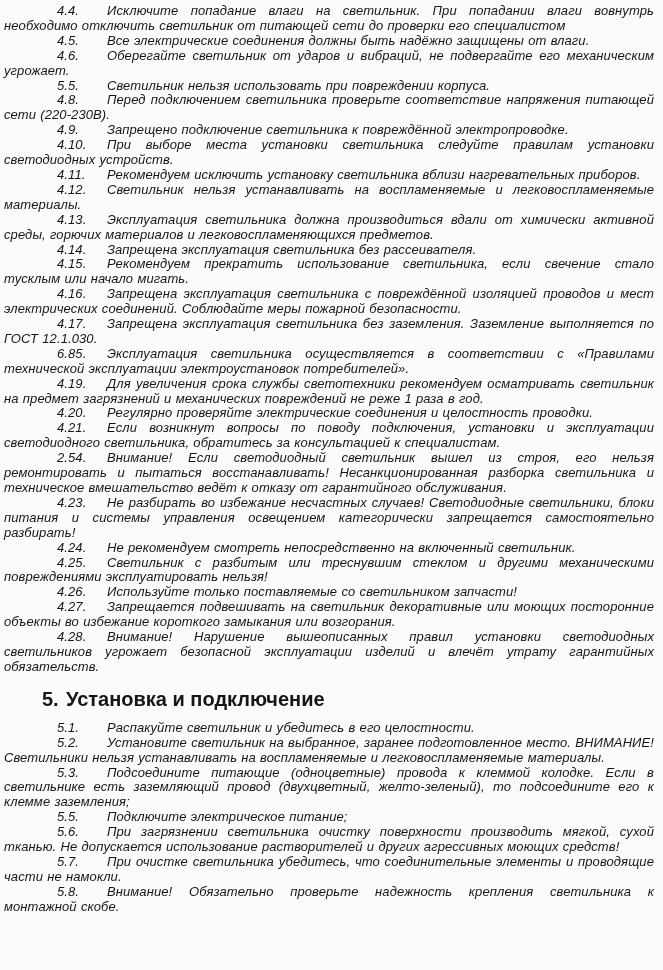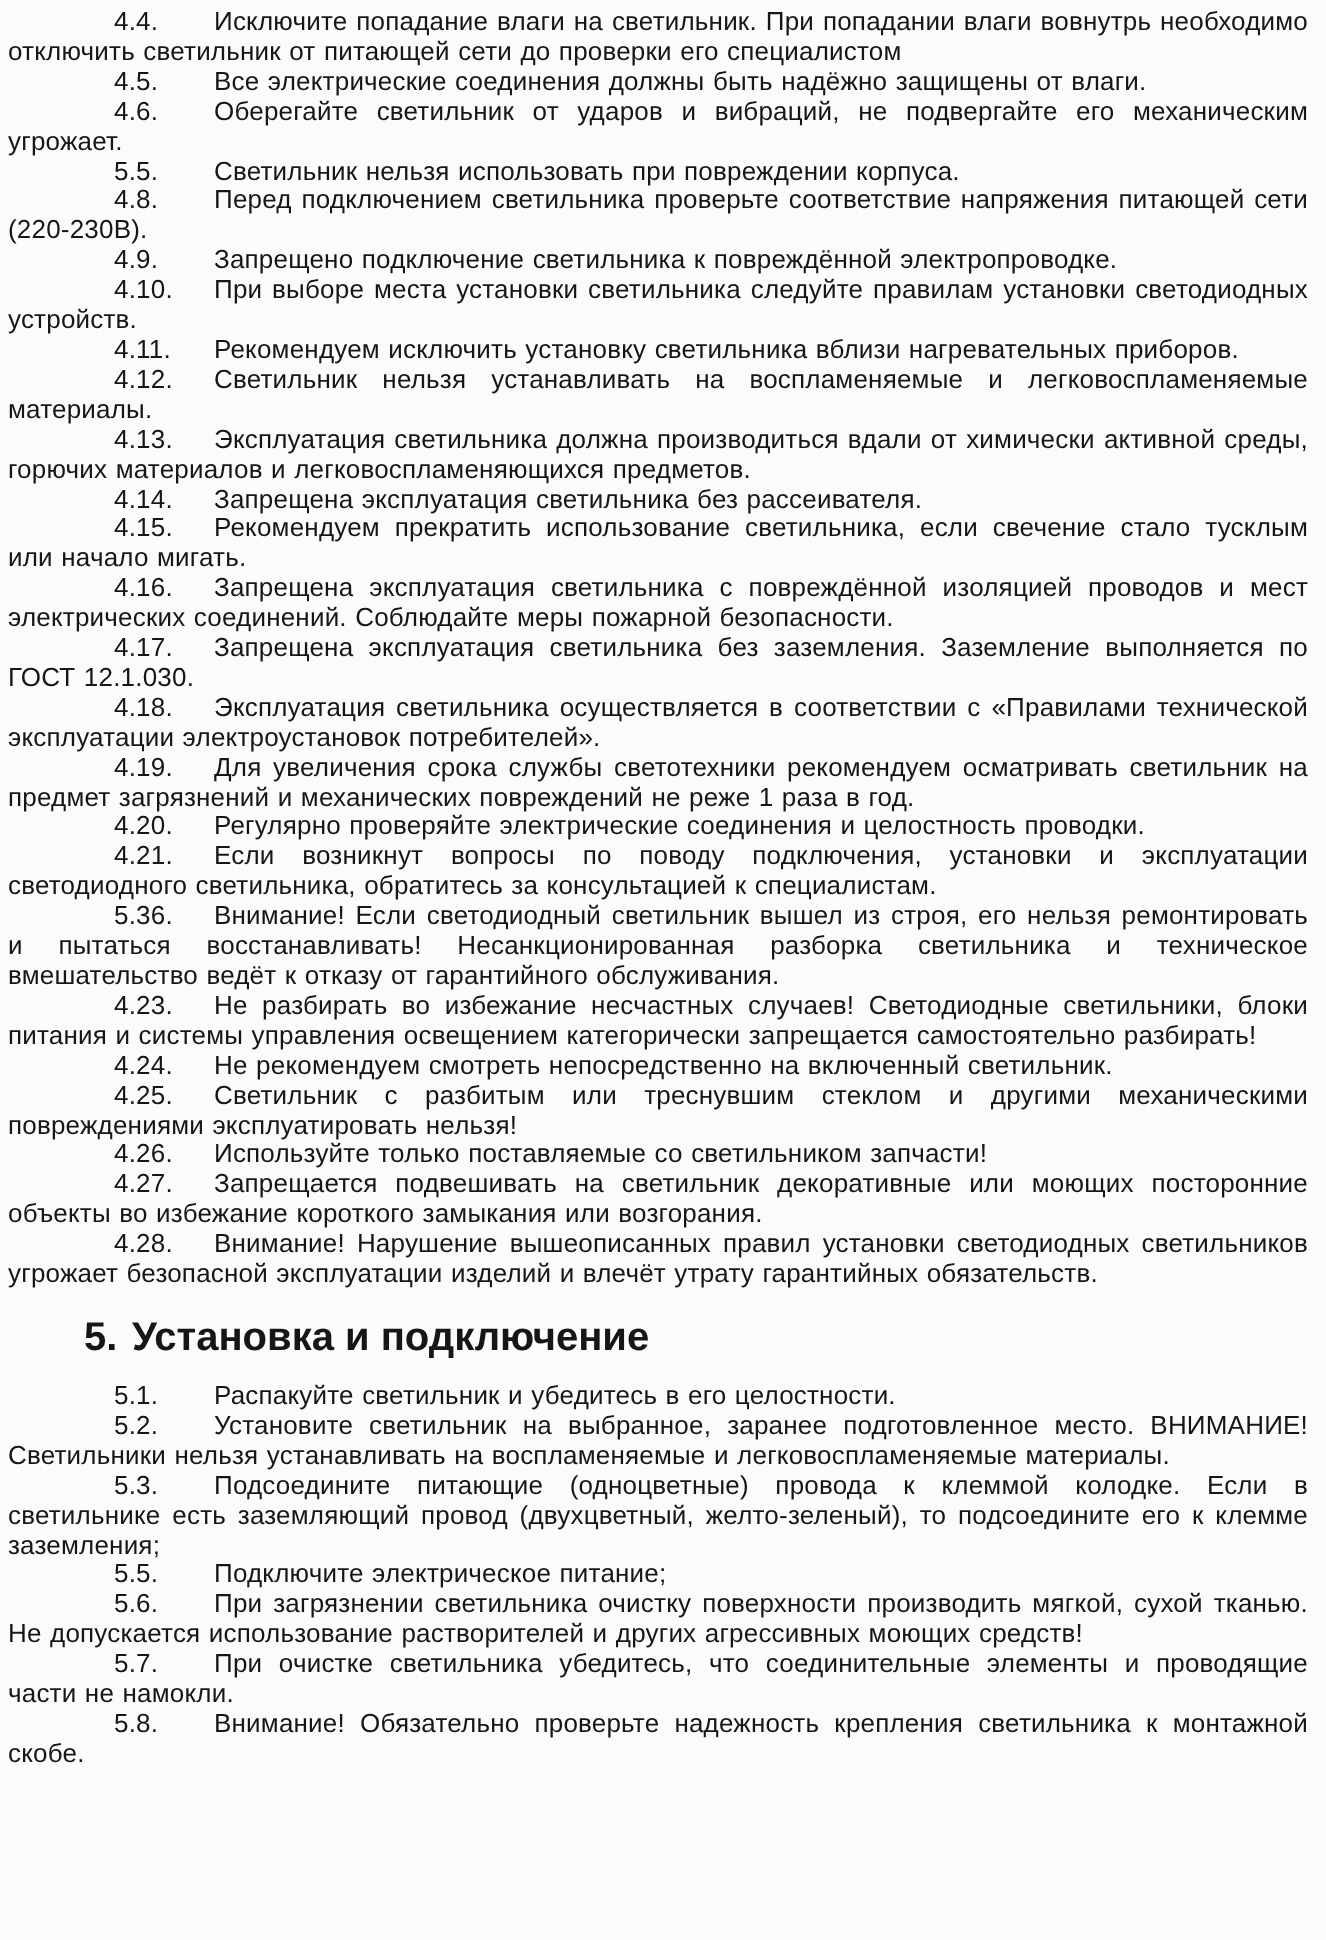--- a/index.html
+++ b/index.html
@@ -21,20 +21,21 @@
     padding: 4px 9px 0 4px;
   }
   p.item {
     margin: 0;
     font-size: 13px;
     line-height: 14.9px;
     text-align: justify;
     text-indent: 53px;
     letter-spacing: 0.1px;
     word-spacing: 0.5px;
+    font-style: italic;
   }
   p.item .num {
     display: inline-block;
     width: 50px;
     text-indent: 0;
   }
   h2.heading {
     margin: 15px 0 13px 0;
     padding-left: 38px;
     font-size: 20px;
@@ -78,29 +79,29 @@
         <p class="item"><span class="num">4.13.</span><span>Эксплуатация светильника должна производиться вдали от химически активной среды, горючих материалов и легковоспламеняющихся предметов.</span></p>
 
         <p class="item"><span class="num">4.14.</span><span>Запрещена эксплуатация светильника без рассеивателя.</span></p>
 
         <p class="item"><span class="num">4.15.</span><span>Рекомендуем прекратить использование светильника, если свечение стало тусклым или начало мигать.</span></p>
 
         <p class="item"><span class="num">4.16.</span><span>Запрещена эксплуатация светильника с повреждённой изоляцией проводов и мест электрических соединений. Соблюдайте меры пожарной безопасности.</span></p>
 
         <p class="item"><span class="num">4.17.</span><span>Запрещена эксплуатация светильника без заземления. Заземление выполняется по ГОСТ 12.1.030.</span></p>
 
-        <p class="item"><span class="num">4.18.</span><span>Эксплуатация светильника осуществляется в соответствии с «Правилами технической эксплуатации электроустановок потребителей».</span></p>
+        <p class="item"><span class="num">6.85.</span><span>Эксплуатация светильника осуществляется в соответствии с «Правилами технической эксплуатации электроустановок потребителей».</span></p>
 
         <p class="item"><span class="num">4.19.</span><span>Для увеличения срока службы светотехники рекомендуем осматривать светильник на предмет загрязнений и механических повреждений не реже 1 раза в год.</span></p>
 
         <p class="item"><span class="num">4.20.</span><span>Регулярно проверяйте электрические соединения и целостность проводки.</span></p>
 
         <p class="item"><span class="num">4.21.</span><span>Если возникнут вопросы по поводу подключения, установки и эксплуатации светодиодного светильника, обратитесь за консультацией к специалистам.</span></p>
 
-        <p class="item"><span class="num">5.36.</span><span>Внимание! Если светодиодный светильник вышел из строя, его нельзя ремонтировать и пытаться восстанавливать! Несанкционированная разборка светильника и техническое вмешательство ведёт к отказу от гарантийного обслуживания.</span></p>
+        <p class="item"><span class="num">2.54.</span><span>Внимание! Если светодиодный светильник вышел из строя, его нельзя ремонтировать и пытаться восстанавливать! Несанкционированная разборка светильника и техническое вмешательство ведёт к отказу от гарантийного обслуживания.</span></p>
 
         <p class="item"><span class="num">4.23.</span><span>Не разбирать во избежание несчастных случаев! Светодиодные светильники, блоки питания и системы управления освещением категорически запрещается самостоятельно разбирать!</span></p>
 
         <p class="item"><span class="num">4.24.</span><span>Не рекомендуем смотреть непосредственно на включенный светильник.</span></p>
 
         <p class="item"><span class="num">4.25.</span><span>Светильник с разбитым или треснувшим стеклом и другими механическими повреждениями эксплуатировать нельзя!</span></p>
 
         <p class="item"><span class="num">4.26.</span><span>Используйте только поставляемые со светильником запчасти!</span></p>
 
         <p class="item"><span class="num">4.27.</span><span>Запрещается подвешивать на светильник декоративные или моющих посторонние объекты во избежание короткого замыкания или возгорания.</span></p>

